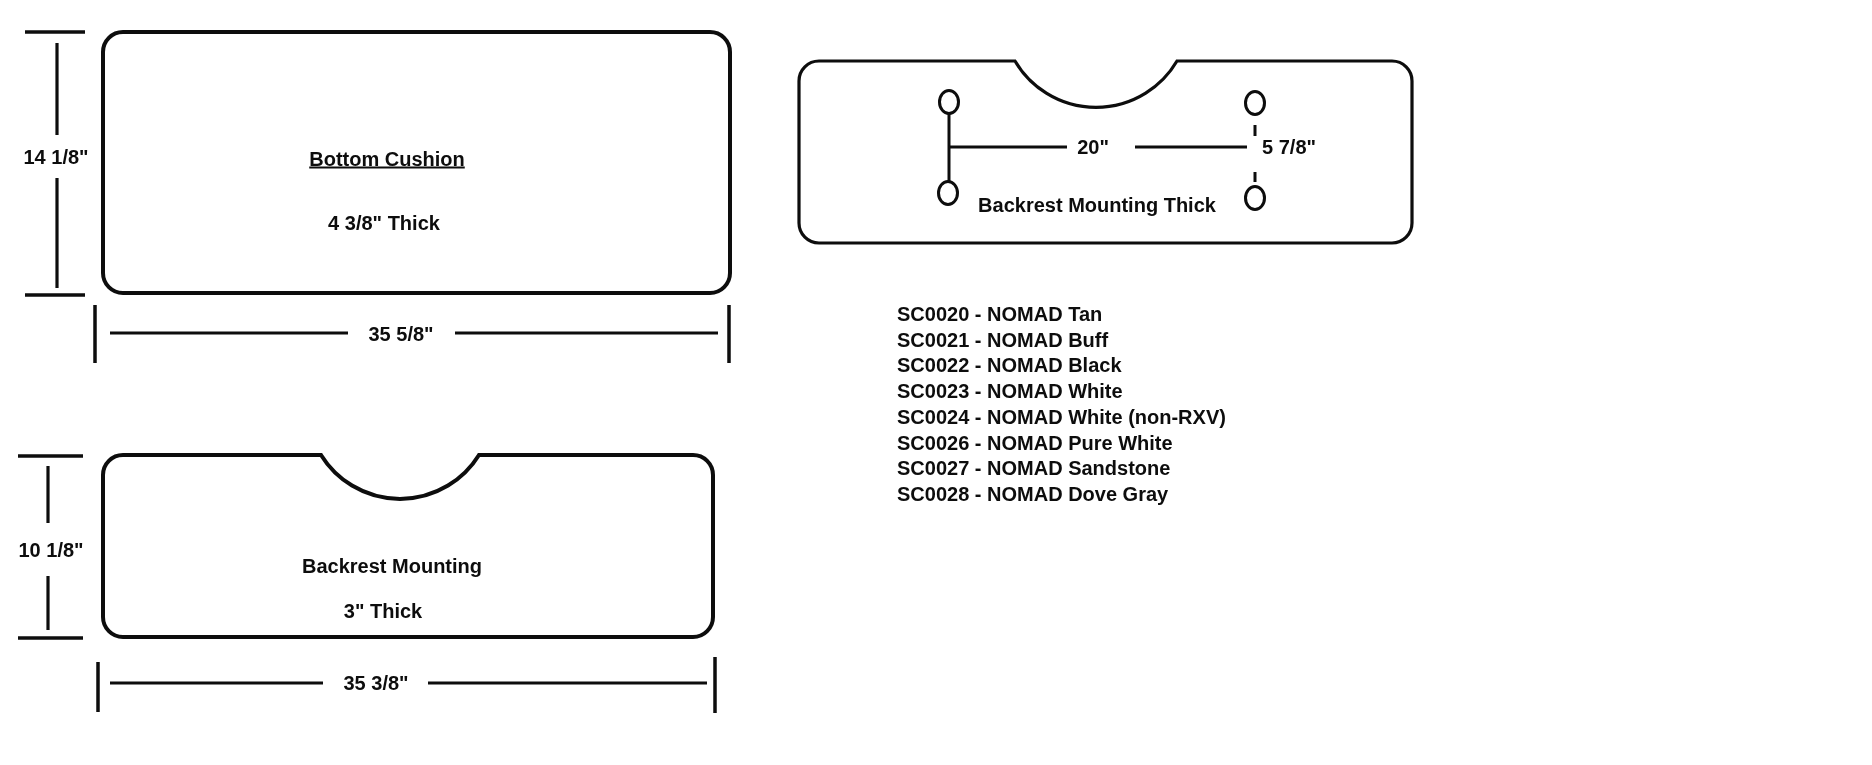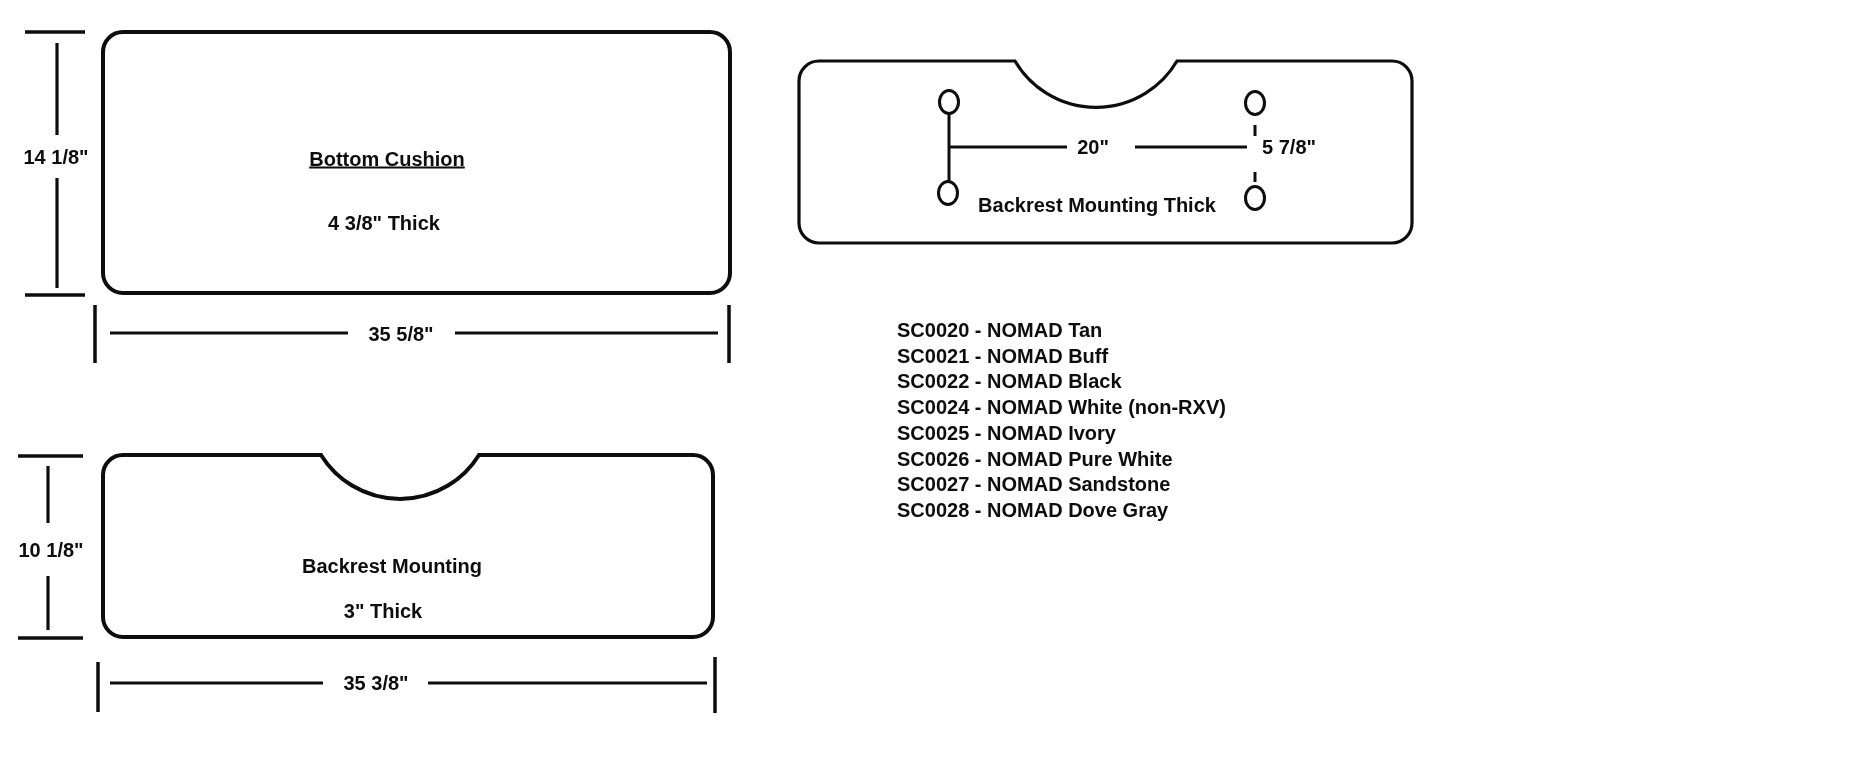--- a/index.html
+++ b/index.html
@@ -16,21 +16,21 @@
     position:absolute;
     transform:translate(-50%,-50%);
     font-weight:700;
     font-size:20px;
     white-space:nowrap;
     color:#0d0d0d;
     letter-spacing:0;
   }
   #parts-list{
     position:absolute;
-    left:897px;top:318px;
+    left:897px;top:302px;
     font-weight:700;
     font-size:20px;
     line-height:25.7px;
     color:#0d0d0d;
     white-space:nowrap;
   }
 </style>
 </head>
 <body>
 
@@ -125,20 +125,20 @@
   <div class="lbl" style="left:1093px; top:147px;">20"</div>
 
   <div class="lbl" style="left:1289px; top:147px;">5 7/8"</div>
 
   <div class="lbl" style="left:1097px; top:205px;">Backrest Mounting Thick</div>
 
   <div id="parts-list">
     <div>SC0020 - NOMAD Tan</div>
     <div>SC0021 - NOMAD Buff</div>
     <div>SC0022 - NOMAD Black</div>
+    <div>SC0023 - NOMAD White</div>
     <div>SC0024 - NOMAD White (non-RXV)</div>
-    <div>SC0025 - NOMAD Ivory</div>
     <div>SC0026 - NOMAD Pure White</div>
     <div>SC0027 - NOMAD Sandstone</div>
     <div>SC0028 - NOMAD Dove Gray</div>
   </div>
 
 </div>
 
 </body></html>

